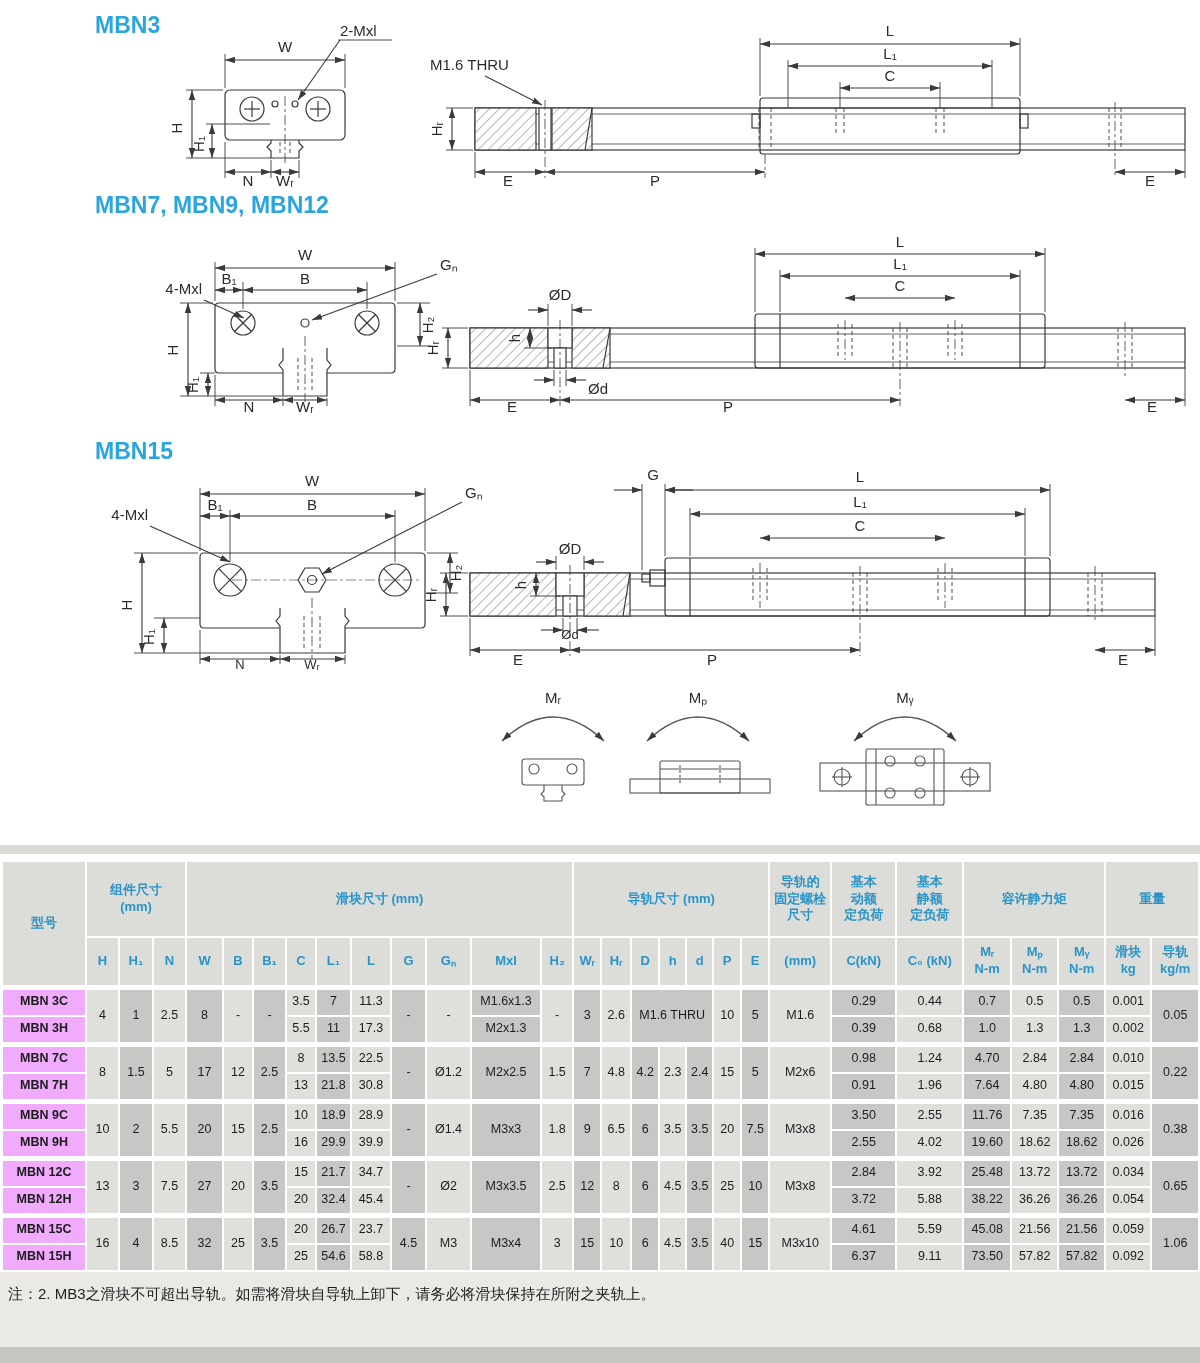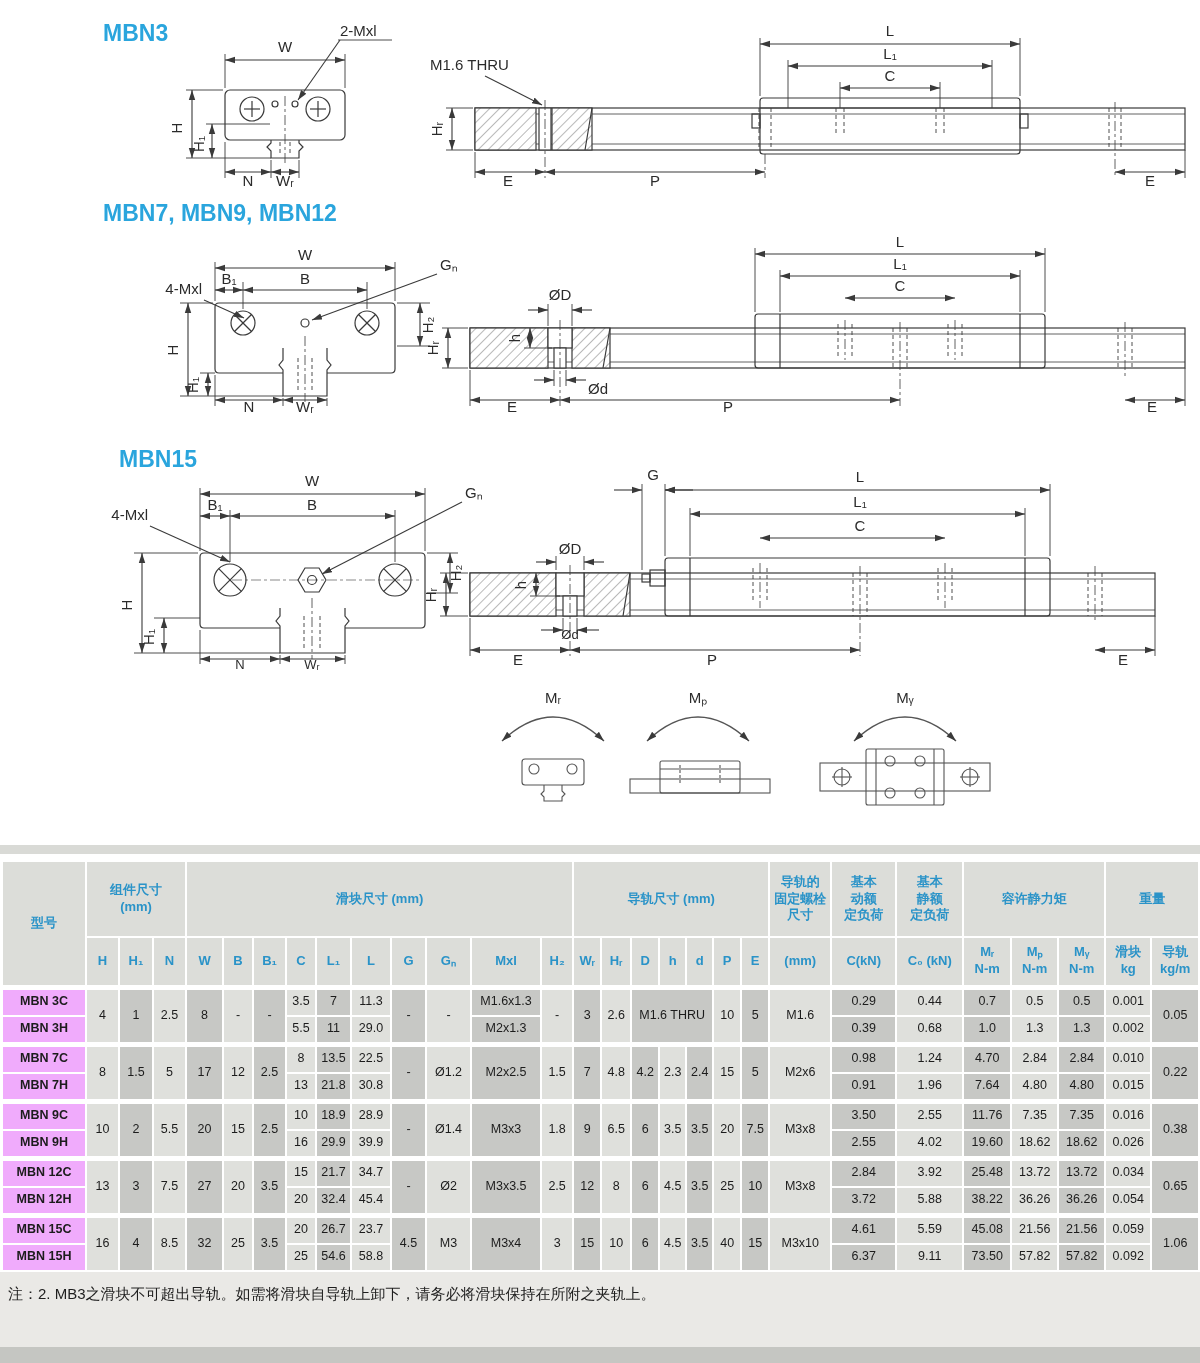--- a/index.html
+++ b/index.html
@@ -1,21 +1,21 @@
 <!DOCTYPE html>
 <html><head>
 <meta charset="utf-8">
 <style>
   html,body { margin:0; padding:0; background:#ffffff; }
   .page { position:relative; width:1200px; height:1363px; background:#ffffff; overflow:hidden;
           font-family:"Liberation Sans", sans-serif; }
-  .sec-title { position:absolute; color:#2aa5dd; font-size:23px; font-weight:bold; margin:8px; }
+  .sec-title { position:absolute; color:#2aa5dd; font-size:23px; font-weight:bold; margin:0; }
   .t1 { left:95px; top:12px; }
   .t2 { left:95px; top:192px; }
-  .t3 { left:111px; top:438px; }
+  .t3 { left:95px; top:438px; }
   svg.diag { position:absolute; }
   svg text { font-family:"Liberation Sans", sans-serif; font-size:15px; fill:#2b2b2b; }
   svg text.small { font-size:13px; }
 
   .table-section { position:absolute; left:0; top:845px; width:1200px; bottom:0; display:flex; flex-direction:column; }
   .pre-strip { height:9px; background:#d9dad6; margin-bottom:6px; }
   table.spec { border-collapse:collapse; table-layout:fixed; width:1198px; margin-left:1px; }
   table.spec th, table.spec td { border:2px solid #ffffff; text-align:center; overflow:hidden; }
   th.gh { background:#dcddd9; color:#2a93c8; font-weight:bold; font-size:13px;
           white-space:pre-line; line-height:1.3; vertical-align:middle; }
@@ -560,21 +560,21 @@
             <td class="dark">0.7</td>
             <td class="light">0.5</td>
             <td class="dark">0.5</td>
             <td class="light">0.001</td>
             <td class="dark" rowspan="2">0.05</td>
           </tr>
           <tr>
             <td class="model">MBN 3H</td>
             <td class="light">5.5</td>
             <td class="dark">11</td>
-            <td class="light">29.0</td>
+            <td class="light">17.3</td>
             <td class="dark">M2x1.3</td>
             <td class="dark">0.39</td>
             <td class="light">0.68</td>
             <td class="dark">1.0</td>
             <td class="light">1.3</td>
             <td class="dark">1.3</td>
             <td class="light">0.002</td>
           </tr>
           <tr class="group-start">
             <td class="model">MBN 7C</td>

